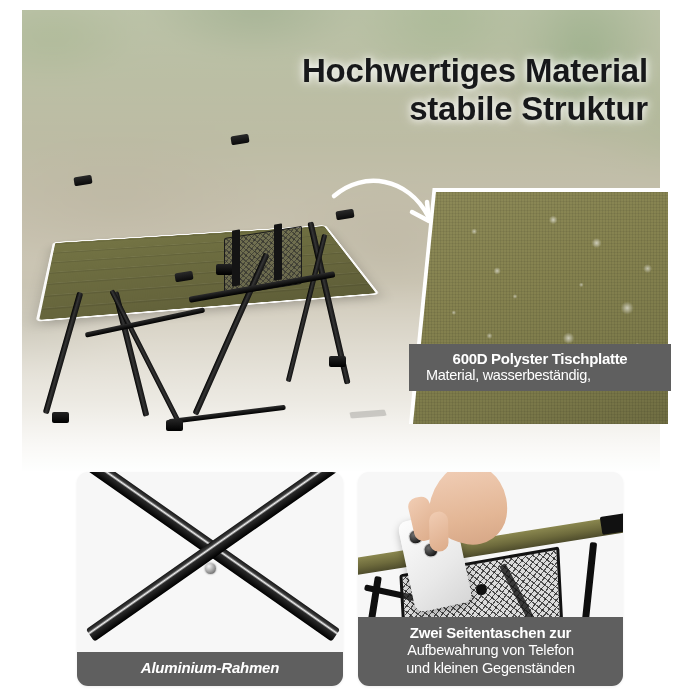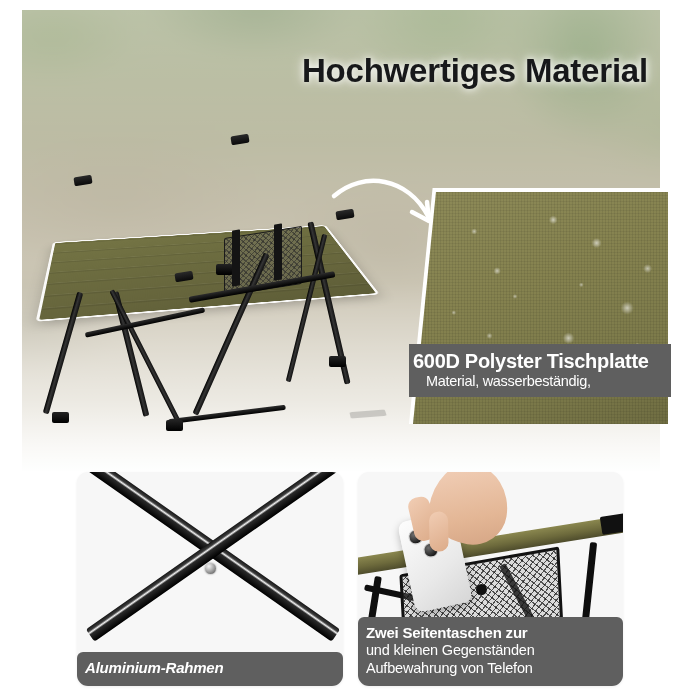--- a/index.html
+++ b/index.html
@@ -148,31 +148,31 @@
       radial-gradient(circle 3px at 66% 40%, rgba(255,255,255,.5), transparent 78%),
       radial-gradient(circle 4px at 30% 62%, rgba(255,255,255,.5), transparent 76%),
       radial-gradient(circle 3px at 88% 66%, rgba(255,255,255,.48), transparent 78%),
       repeating-linear-gradient(90deg, rgba(0,0,0,.07) 0 1px, transparent 1px 3px),
       repeating-linear-gradient(0deg, rgba(0,0,0,.06) 0 1px, transparent 1px 3px),
       linear-gradient(160deg,#8d8a58 0%, #85824f 40%, #7c7a4a 75%, #6f6d42 100%);
   }
 
   
   .cap {
-    background:#5f5f5f; color:#fff; text-align:left;
-    padding:7px 8px 9px; line-height:1.2;border-radius:6px;
+    background:#5f5f5f; color:#fff; text-align:center;
+    padding:7px 8px 9px; line-height:1.2;
   }
   .cap .t { font-weight:bold; font-size:15px; letter-spacing:-.2px; }
   .cap .s { font-size:14.5px; letter-spacing:-.2px; }
 
   .fabric-cap {
     position:absolute; left:409px; top:344px; width:262px; z-index:11;
     background:#5f5f5f; color:#fff; padding:6px 4px 8px;
   }
-  .fabric-cap .t { font-weight:bold; font-size:20px; letter-spacing:-.3px; }
+  .fabric-cap .t { font-weight:bold; font-size:15px; text-align:center; letter-spacing:-.3px; }
   .fabric-cap .s { font-size:14.5px; text-align:left; padding-left:13px; letter-spacing:-.3px; }
 
   
   .panel {
     position:absolute; top:472px; height:214px;
     background:#f7f7f7; border-radius:11px; overflow:hidden;
     box-shadow:0 1px 3px rgba(0,0,0,.07);
   }
   .panel-l { left:77px;  width:266px;font-style:italic; }
   .panel-r { left:358px; width:265px; }
@@ -248,20 +248,21 @@
 <div class="hero">
 
   <div class="hero-bg"></div>
   <div class="hero-wash"></div>
   <div class="hero-edge-t"></div>
   <div class="hero-edge-l"></div>
   <div class="hero-edge-r"></div>
 
   <div class="headline">
     <span>Hochwertiges Material</span>
+    <span class="l2">stabile Struktur</span>
   </div>
 
   <div class="table-wrap">
 
     <div class="leg" style="left:24px;  top:166px; width:6px; height:126px; transform:rotate(16deg);"></div>
     <div class="leg" style="left:92px;  top:166px; width:6px; height:128px; transform:rotate(-14deg);"></div>
     <div class="leg" style="left:192px; top:122px; width:6px; height:176px; transform:rotate(24deg);"></div>
     <div class="leg" style="left:290px; top:96px;  width:6px; height:166px; transform:rotate(-13deg);"></div>
     <div class="leg" style="left:108px; top:158px; width:5px; height:154px; transform:rotate(-27deg);"></div>
     <div class="leg" style="left:268px; top:108px; width:5px; height:152px; transform:rotate(14deg);"></div>
@@ -332,16 +333,16 @@
       <div class="cam" style="left:20px; top:26px;"></div>
     </div>
 
     <div class="hand">
       <div class="finger" style="left:-16px; top:40px; width:22px; height:44px; transform:rotate(-22deg);"></div>
       <div class="finger" style="left:4px; top:52px; width:19px; height:40px; transform:rotate(-10deg);"></div>
     </div>
   </div>
   <div class="cap">
     <div class="t">Zwei Seitentaschen zur</div>
+    <div class="s">Aufbewahrung von Telefon</div>
     <div class="s">und kleinen Gegenständen</div>
-    <div class="s">Aufbewahrung von Telefon</div>
   </div>
 </div>
 
 </body></html>

